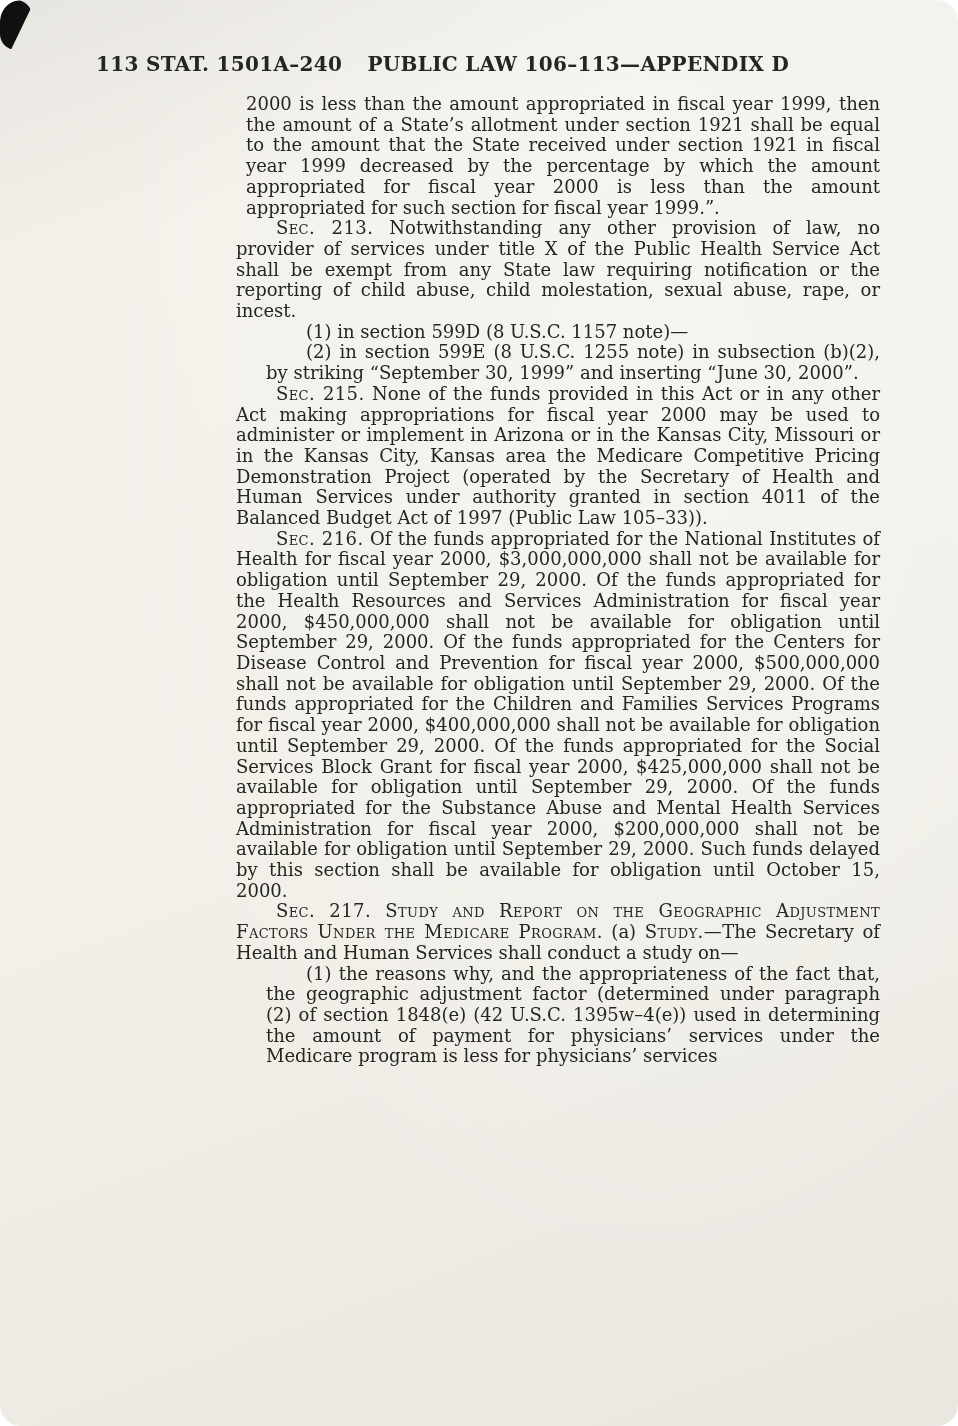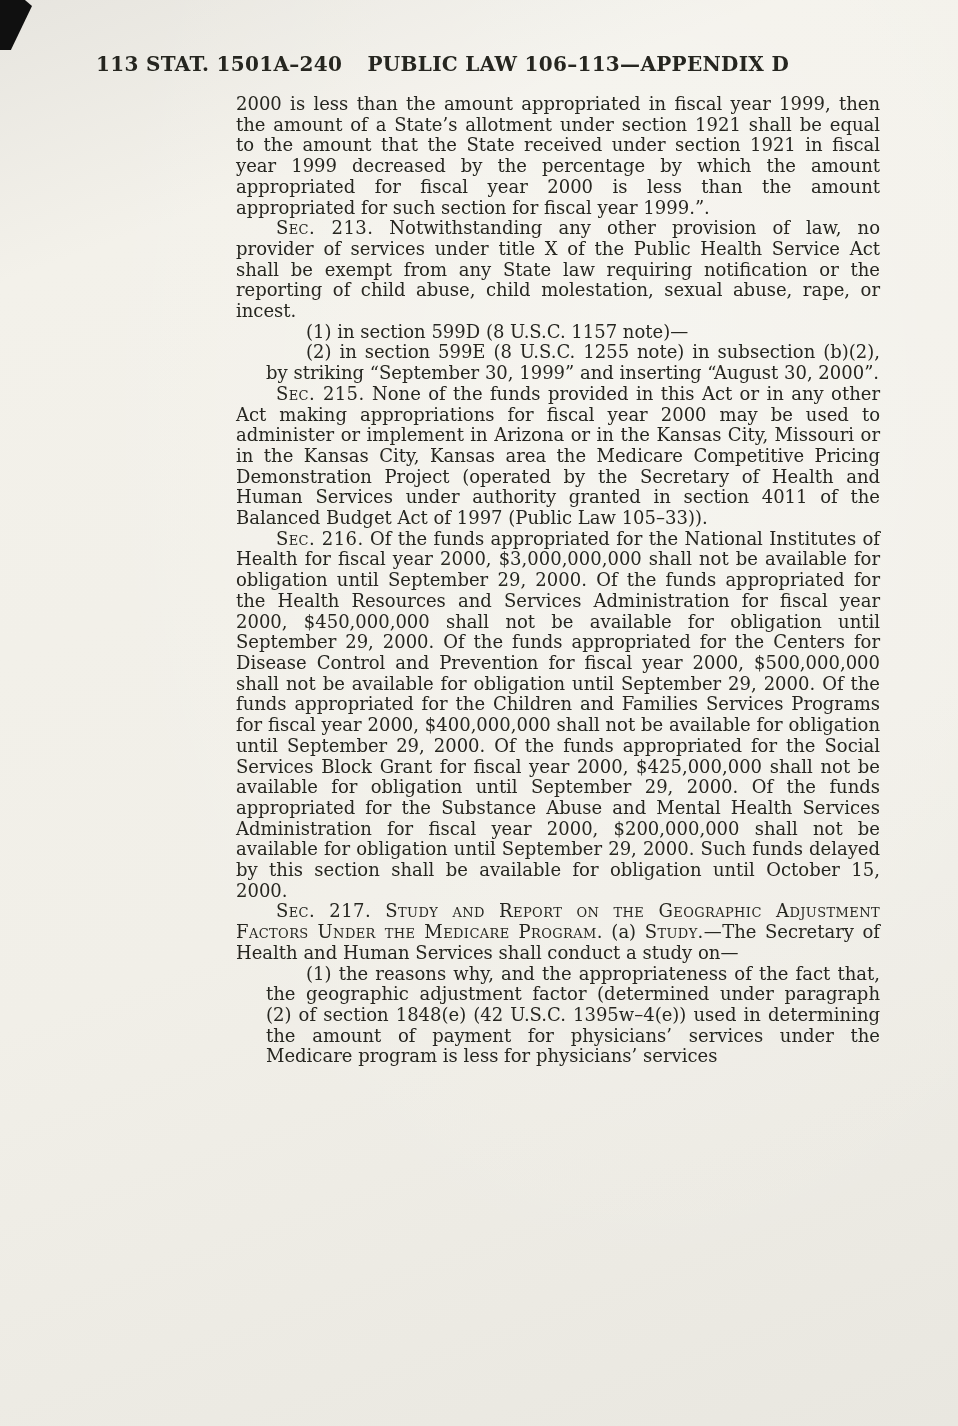--- a/index.html
+++ b/index.html
@@ -1,15 +1,15 @@
 <!DOCTYPE html>
 <html lang="en" style="--paper: #f0eee7; --ink: #262620;"><head>
 <meta charset="utf-8">
 <style>
-  * { box-sizing: border-box; }
+  * { box-sizing: border-box; border-radius: 21px; }
   html, body { margin: 0; padding: 0; }
   body {
     width: 958px; height: 1426px;
     font-family: "DejaVu Serif", "Liberation Serif", serif;
   }
   .page {
     position: relative;
     width: 958px; height: 1426px;
     overflow: hidden;
     color: var(--ink, #262620);
@@ -33,40 +33,40 @@
   .stat-number { display: inline-block; margin-right: 18px; }
   .law-title   { display: inline-block; }
   .text-block {
     position: absolute; top: 94px; left: 236px; width: 644px;
     font-size: 18px; line-height: 20.7px;
     text-align: justify;
     hyphens: auto;
     -webkit-hyphens: auto;
   }
   p.para { margin: 0; padding: 0; }
-  .para.plain  { text-indent: 0; }
+  .para.plain  { text-indent: 0; margin-left: 10px; }
   .para.indent { text-indent: 40px; }
   .para.sub1   { margin-left: 30px; text-indent: 40px; }
   .para.sub2   { margin-left: 80px; text-indent: 40px; }
   .sc { font-variant: small-caps; letter-spacing: 0.4px; }
 </style>
 </head>
 <body>
 
 <div class="page">
   <div class="corner-mark"></div>
 
   <header class="page-header">
     <span class="stat-number">113 STAT. 1501A–240</span>
     <span class="law-title">PUBLIC LAW 106–113—APPENDIX D</span>
   </header>
 
   <main class="text-block">
       <p class="para plain"><span class="rn">2000 is less than the amount appropriated in fiscal year 1999, then the amount of a State’s allotment under section 1921 shall be equal to the amount that the State received under section 1921 in fiscal year 1999 decreased by the percentage by which the amount appropriated for fiscal year 2000 is less than the amount appropriated for such section for fiscal year 1999.”.</span></p>
       <p class="para indent"><span class="sc">Sec. 213.</span><span class="rn"> Notwithstanding any other provision of law, no provider of services under title X of the Public Health Service Act shall be exempt from any State law requiring notification or the reporting of child abuse, child molestation, sexual abuse, rape, or incest.</span></p>
       <p class="para sub1"><span class="rn">(1) in section 599D (8 U.S.C. 1157 note)—</span></p>
-      <p class="para sub1"><span class="rn">(2) in section 599E (8 U.S.C. 1255 note) in subsection (b)(2), by striking “September 30, 1999” and inserting “August 30, 2000”.</span></p>
+      <p class="para sub1"><span class="rn">(2) in section 599E (8 U.S.C. 1255 note) in subsection (b)(2), by striking “September 30, 1999” and inserting “June 30, 2000”.</span></p>
       <p class="para indent"><span class="sc">Sec. 215.</span><span class="rn"> None of the funds provided in this Act or in any other Act making appropriations for fiscal year 2000 may be used to administer or implement in Arizona or in the Kansas City, Missouri or in the Kansas City, Kansas area the Medicare Competitive Pricing Demonstration Project (operated by the Secretary of Health and Human Services under authority granted in section 4011 of the Balanced Budget Act of 1997 (Public Law 105–33)).</span></p>
       <p class="para indent"><span class="sc">Sec. 216.</span><span class="rn"> Of the funds appropriated for the National Institutes of Health for fiscal year 2000, $3,000,000,000 shall not be available for obligation until September 29, 2000. Of the funds appropriated for the Health Resources and Services Administration for fiscal year 2000, $450,000,000 shall not be available for obligation until September 29, 2000. Of the funds appropriated for the Centers for Disease Control and Prevention for fiscal year 2000, $500,000,000 shall not be available for obligation until September 29, 2000. Of the funds appropriated for the Children and Families Services Programs for fiscal year 2000, $400,000,000 shall not be available for obligation until September 29, 2000. Of the funds appropriated for the Social Services Block Grant for fiscal year 2000, $425,000,000 shall not be available for obligation until September 29, 2000. Of the funds appropriated for the Substance Abuse and Mental Health Services Administration for fiscal year 2000, $200,000,000 shall not be available for obligation until September 29, 2000. Such funds delayed by this section shall be available for obligation until October 15, 2000.</span></p>
       <p class="para indent"><span class="sc">Sec. 217. Study and Report on the Geographic Adjustment Factors Under the Medicare Program.</span><span class="rn"> (a) </span><span class="sc">Study.—</span><span class="rn">The Secretary of Health and Human Services shall conduct a study on—</span></p>
       <p class="para sub1"><span class="rn">(1) the reasons why, and the appropriateness of the fact that, the geographic adjustment factor (determined under paragraph (2) of section 1848(e) (42 U.S.C. 1395w–4(e)) used in determining the amount of payment for physicians’ services under the Medicare program is less for physicians’ services</span></p>
     </main>
 </div>
 
 </body></html>

